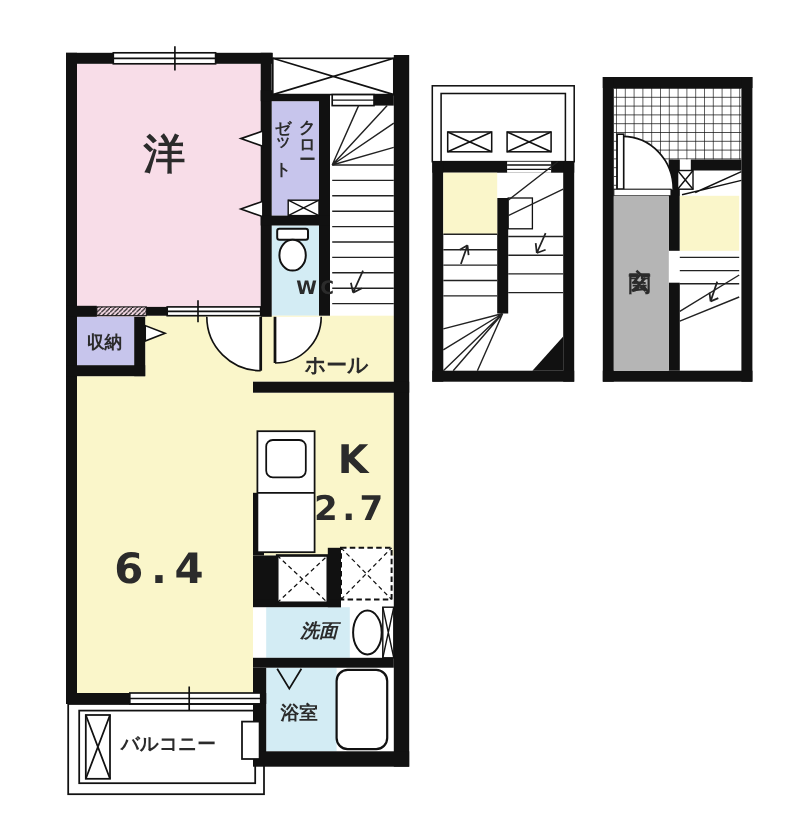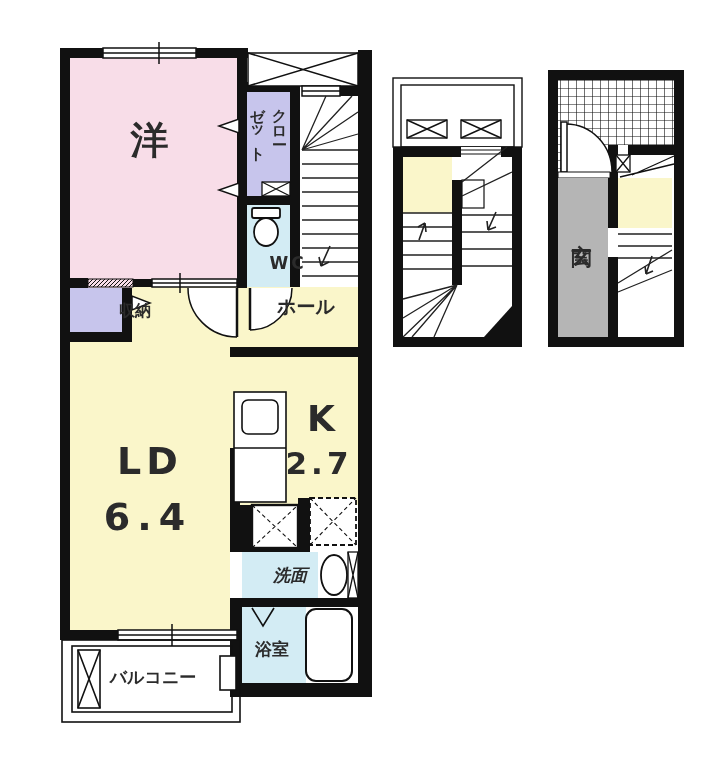--- a/index.html
+++ b/index.html
@@ -230,24 +230,23 @@
 </svg>
 
 <div class="lbl big" style="left:152px;top:140px;">洋</div>
 
 <div class="vcols" style="left:244px;top:98px;width:48px;height:94px;">
   <span class="vcol">ゼット</span>
   <span class="vcol">クロー</span>
 </div>
 
 <div class="lbl sm" style="left:264px;top:263px;letter-spacing:3px;margin-left:24px;">WC</div>
-<div class="lbl mid" style="left:306px;top:306px;">ホール</div>
-<div class="lbl" style="left:95px;top:311px;font-size:16px;margin-left:40px;">収納</div>
-
-<div class="lbl big" style="left:150px;top:461px;">LD</div>
+<div class="lbl mid" style="left:306px;top:333px;">ホール</div>
+<div class="lbl" style="left:95px;top:311px;font-size:16px;">収納</div>
+
 <div class="lbl big" style="left:148px;top:517px;letter-spacing:7px;">6.4</div>
 
 <div class="lbl" style="left:321px;top:419px;font-size:36px;">K</div>
 <div class="lbl" style="left:319px;top:463px;font-size:31px;letter-spacing:4px;">2.7</div>
 
 <div class="lbl sm" style="left:290px;top:575px;font-style:italic;">洗面</div>
 <div class="lbl sm" style="left:272px;top:649px;">浴室</div>
 <div class="lbl sm" style="left:153px;top:677px;">バルコニー</div>
 
 <div class="vtext" style="left:572px;top:228px;width:24px;font-size:20px;text-align:center;">玄関</div>

